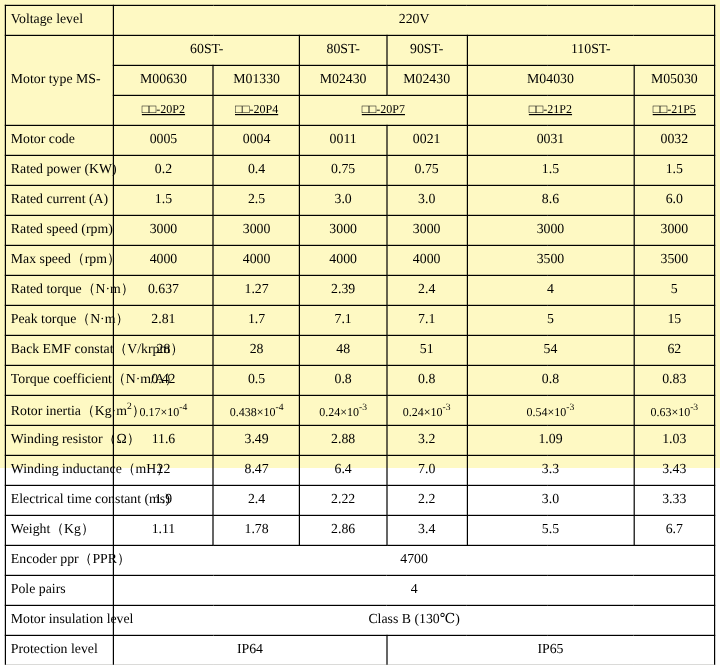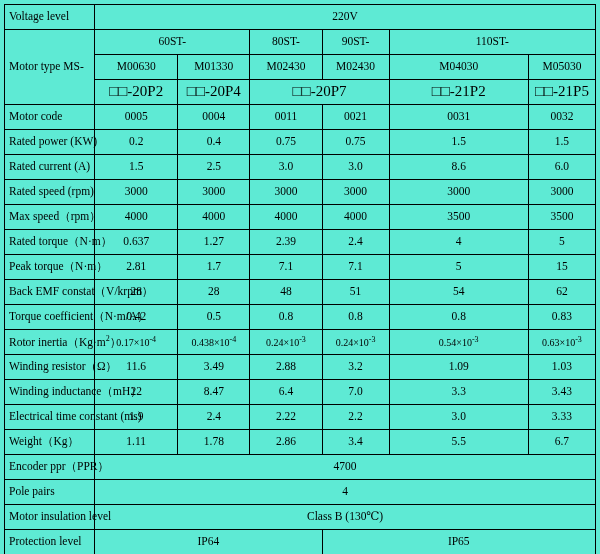--- a/index.html
+++ b/index.html
@@ -9,24 +9,24 @@
   }
   body {
     width: 600px;
     height: 554px;
     font-family: "Liberation Serif", "DejaVu Serif", serif;
     color: #000000;
     overflow: hidden;
   }
   .sheet {
     width: 600px;
-    height: 554px;
+    height: 390px;
     box-sizing: border-box;
     padding: 4px 4px 0 4px;
-    background: #5eead4;
+    background: #fef9c3;
   }
   table.spec {
     border-collapse: collapse;
     width: 592px;
     table-layout: fixed;
     font-size: 11.5px;
   }
   table.spec td {
     border: 1px solid #000;
     padding: 2px 4px;
@@ -36,21 +36,22 @@
   }
   .lbl {
     text-align: left;
     padding-left: 6px;
     white-space: nowrap;
   }
   .ctr {
     text-align: center;
   }
   .sub {
-    font-size: 15px;
+    font-size: 10px;
+    text-decoration: underline;
   }
   .tiny {
     font-size: 10px;
   }
   sup { font-size: 8px; vertical-align: super; }
   .topstrip td { height: 18px; }
   .mid { vertical-align: middle; }
 </style>
 </head>
 <body>

